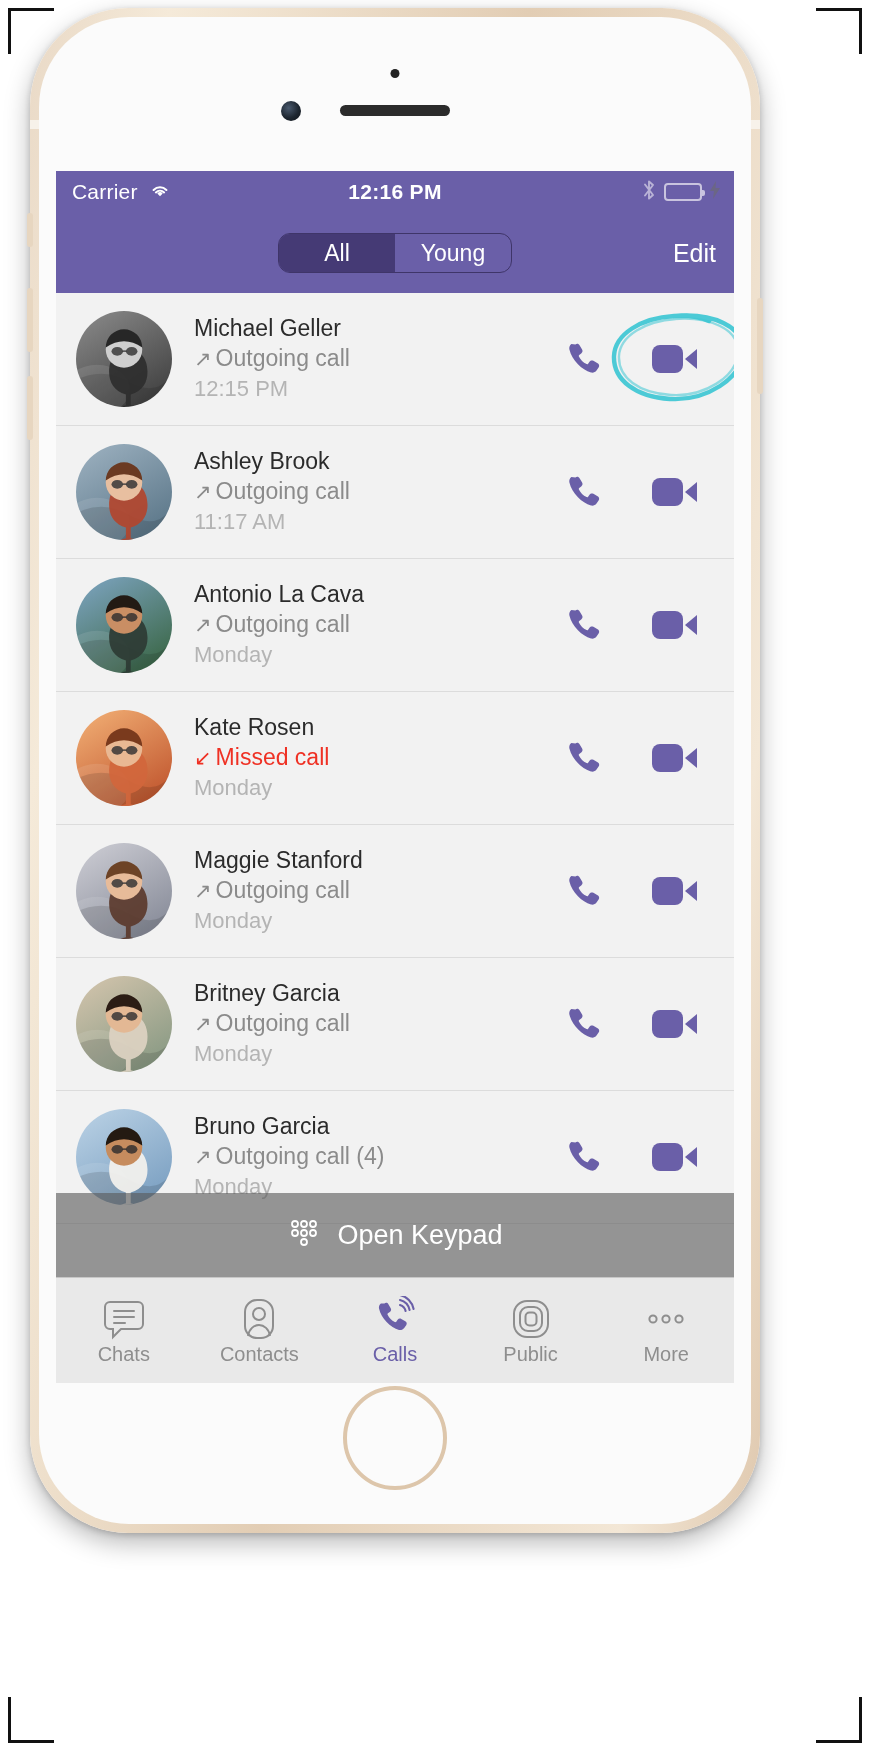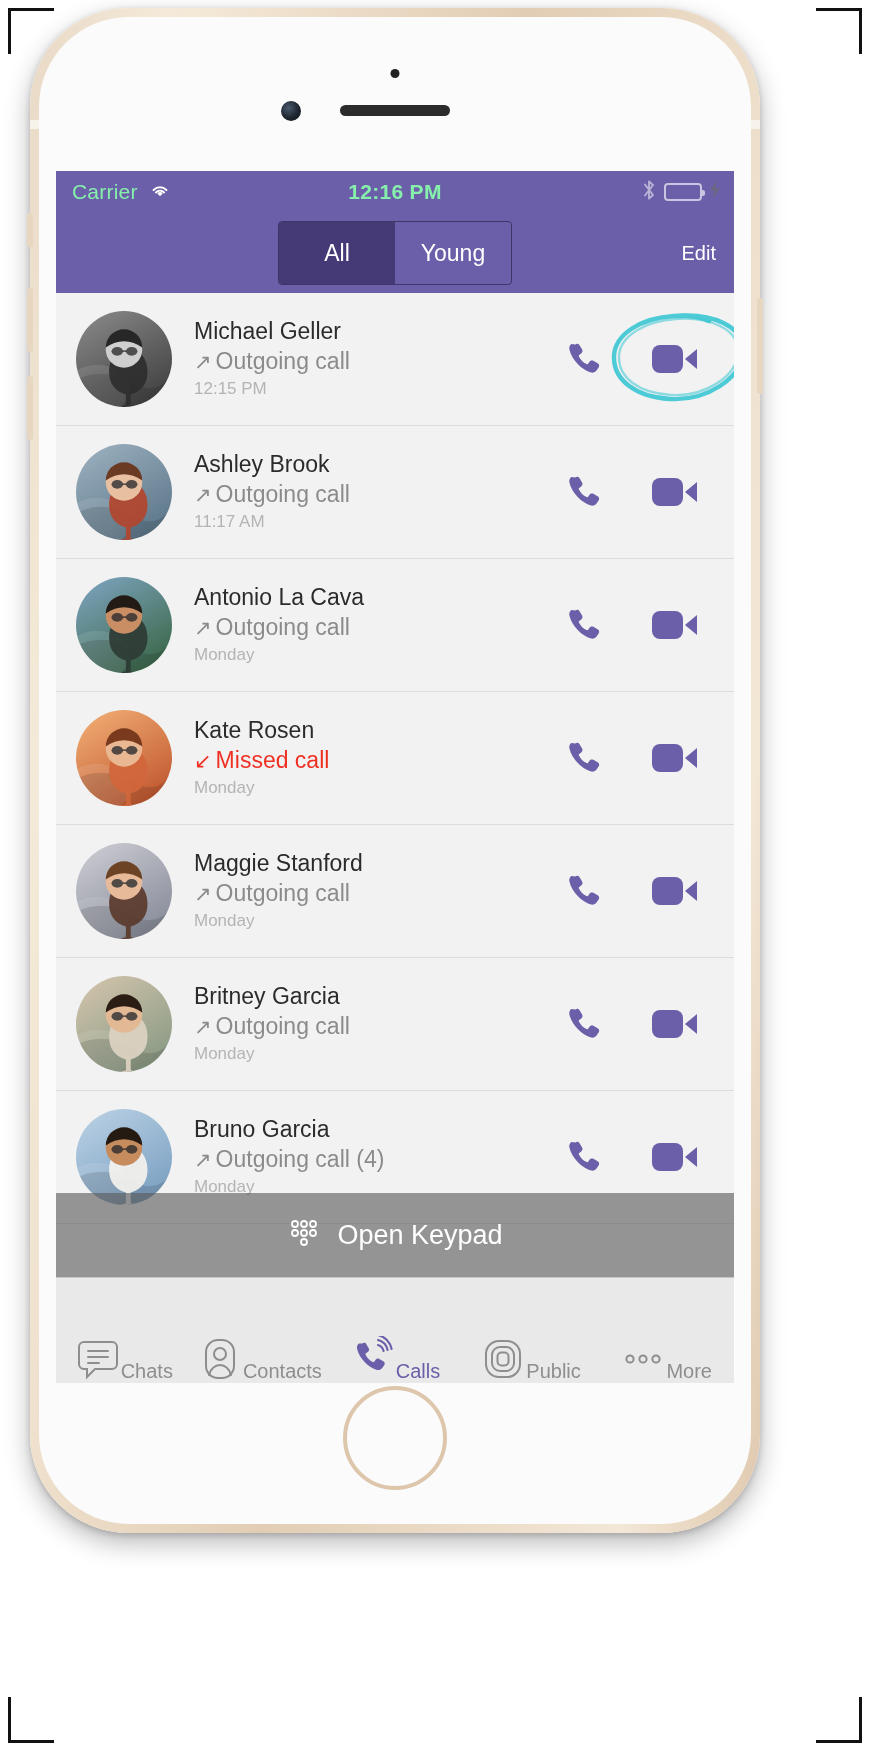--- a/index.html
+++ b/index.html
@@ -76,21 +76,21 @@
     width: 678px; height: 1212px;
     background: #f2f2f2;
     overflow: hidden;
   }
 
   
   .statusbar {
     height: 42px; background: #6A5FA8;
     display: flex; align-items: center;
     position: relative;
-    color: #86efac;
+    color: #ffffff;
   }
   .sb-left { position: absolute; left: 16px; display: flex; align-items: center; gap: 10px; }
   .sb-carrier { font-size: 21px; letter-spacing: .2px; }
   .sb-center {
     position: absolute; left: 0; right: 0; text-align: center;
     font-size: 21px; font-weight: bold; letter-spacing: .3px;
   }
   .sb-right { position: absolute; right: 14px; display: flex; align-items: center; gap: 8px; }
   .battery-shell {
     width: 38px; height: 18px; border: 2px solid #c9c4df; border-radius: 4px;
@@ -104,35 +104,35 @@
 
   
   .navbar {
     height: 80px; background: #6A5FA8;
     display: flex; align-items: center; justify-content: center;
     position: relative;
   }
   .segment {
     display: flex;
     border: 1.6px solid #3f3569;
-    border-radius: 4px;
+    border-radius: 12px;
     overflow: hidden;
-    height: 64px;
+    height: 40px;
   }
   .seg {
     min-width: 116px;
     display: flex; align-items: center; justify-content: center;
     font-size: 23px; color: #ffffff;
     padding: 0 14px;
   }
   .seg.active { background: #453a75; }
   .seg.inactive { background: transparent; }
   .edit-btn {
     position: absolute; right: 18px;
-    font-size: 20px; color: #ffffff;
+    font-size: 25px; color: #ffffff;
   }
 
   
   .calllist { background: #f2f2f2; }
   .callrow {
     height: 133px;
     display: flex; align-items: center;
     padding: 0 0 0 20px;
     border-bottom: 1px solid #dcdcdc;
     position: relative;
@@ -149,21 +149,21 @@
   .rowname {
     font-size: 23px; color: #2b2b2b; line-height: 1.12;
     white-space: nowrap; overflow: hidden;
   }
   .rowsub {
     font-size: 23px; color: #8b8b8b; line-height: 1.25; margin-top: 2px;
     display: flex; align-items: baseline; gap: 4px;
   }
   .rowsub.missed { color: #ef3124; }
   .arrow { font-size: 21px; line-height: 1; }
-  .rowtime { font-size: 17px; color: #b4b4b4; line-height: 1.25; margin-top: 2px; }
+  .rowtime { font-size: 22px; color: #b4b4b4; line-height: 1.25; margin-top: 2px; }
   .rowicons { display: flex; align-items: center; gap: 46px; padding-right: 36px; }
   .icon-btn { width: 46px; height: 44px; display:flex; align-items:center; justify-content:center; position: relative; }
   .icon-btn svg { display: block; }
 
   
   .annot {
     position: absolute;
     left: 552px; top: 17px;
     width: 140px; height: 96px;
     pointer-events: none;
@@ -184,22 +184,22 @@
   
   .tabbar {
     position: absolute; left: 0; right: 0; bottom: 0;
     height: 106px;
     background: #e9e9e9;
     border-top: 1px solid #c7c7c7;
     display: flex;
   }
   .tab {
     flex: 1 1 0;
-    display: flex; flex-direction: row;
-    align-items: flex-end; justify-content: center;
+    display: flex; flex-direction: column;
+    align-items: center; justify-content: center;
     color: #8e8e8e;
   }
   .tab.active { color: #6A5FA8; }
   .tab-label { font-size: 20px; }
   .tab-icon { height: 48px; display: flex; align-items: center; }
 </style>
 </head>
 <body>
 
 <div class="crop crop-tl-h"></div>

